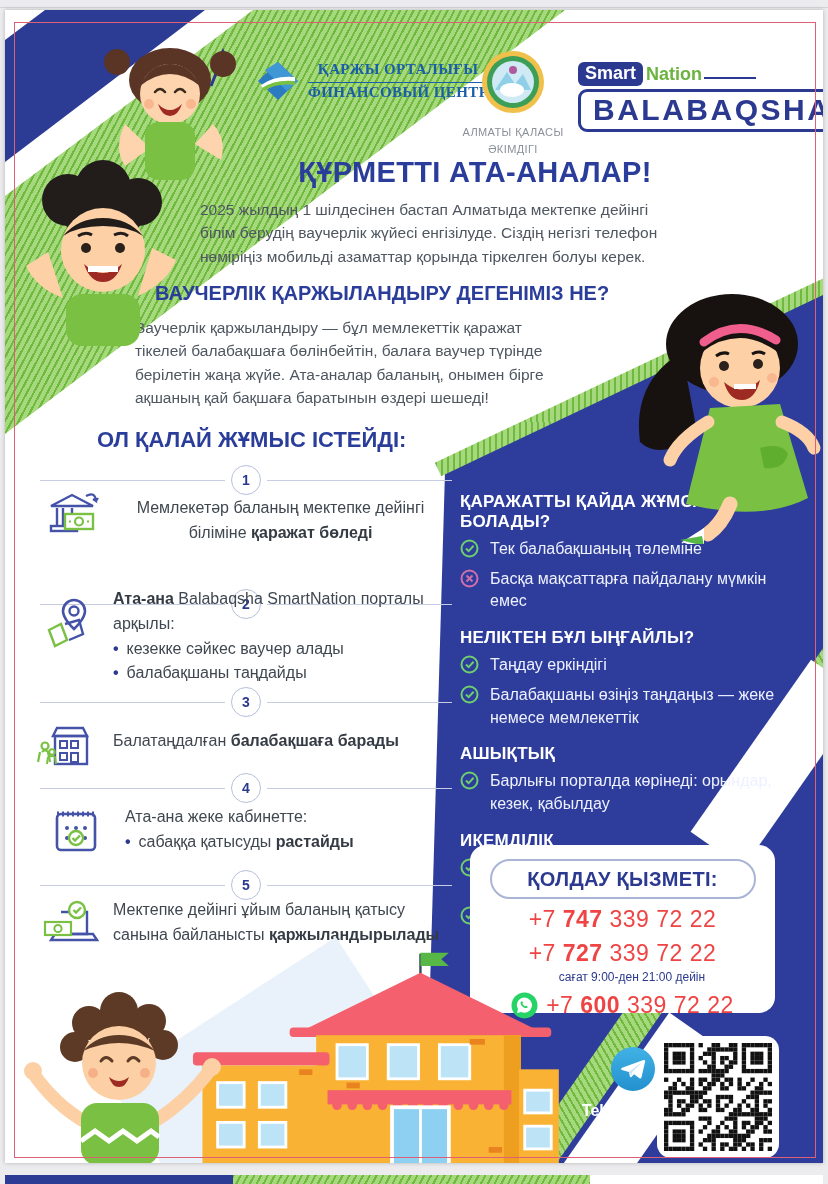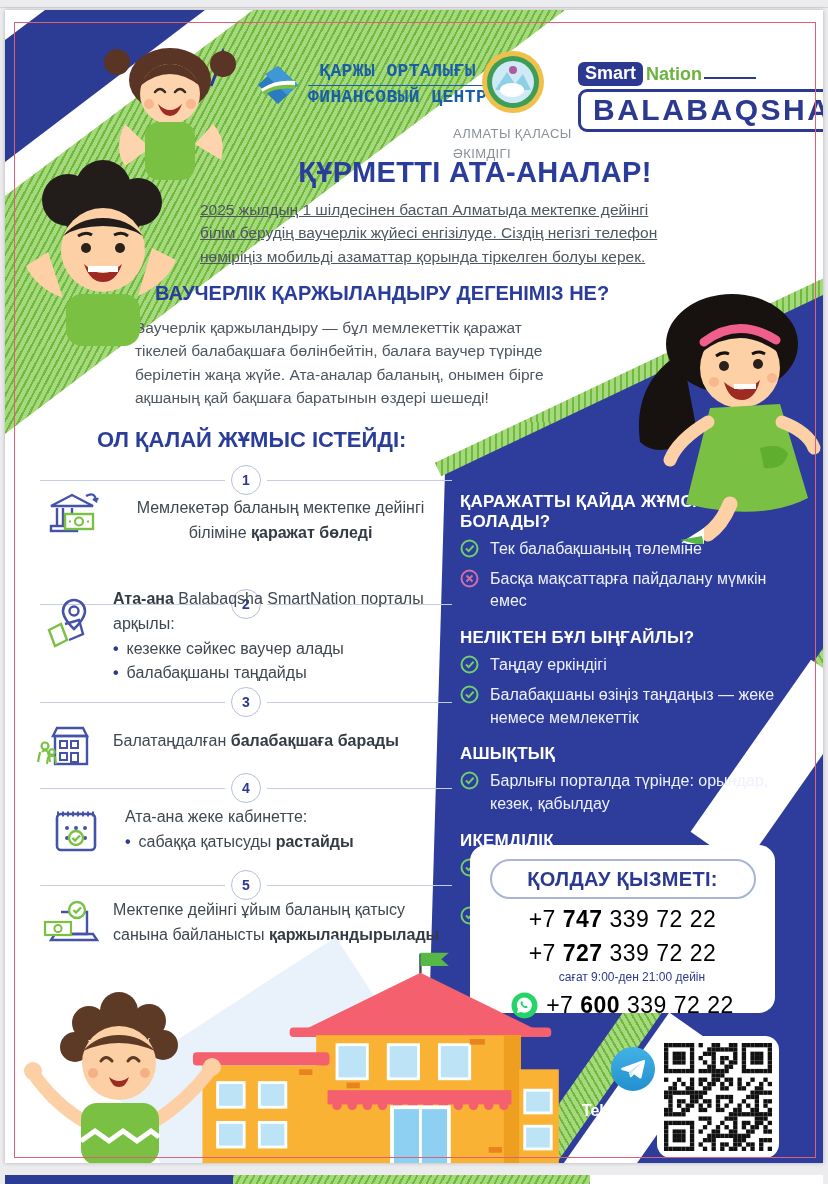--- a/index.html
+++ b/index.html
@@ -24,32 +24,32 @@
   
   .panel{position:absolute;left:405px;top:270px;width:413px;height:883px;background:#2e3d9b;z-index:2;
     clip-path:polygon(100% 0.9%,8.5% 21.3%,3.6% 100%,100% 100%);}
   .edge-stripe{position:absolute;left:433px;top:452px;width:432px;height:15px;z-index:3;
     transform:rotate(-25.4deg);transform-origin:left center;
     background:repeating-linear-gradient(115deg,#6fb93f 0 2px,#a6d87d 2px 6px);}
   .slash-w{position:absolute;background:#ffffff;transform:rotate(-55deg);}
   .slash-g{position:absolute;background:repeating-linear-gradient(115deg,#6fb93f 0 2px,#a6d87d 2px 6px);transform:rotate(-55deg);}
   
   .finlogo{left:252px;top:50px;display:flex;align-items:center;gap:9px;z-index:4;}
-  .finlogo-text{font-family:Liberation Mono, monospace;color:#1a5ea8;font-weight:bold;font-size:18px;letter-spacing:.4px;line-height:1.3;text-align:center;}
+  .finlogo-text{font-family:Liberation Serif, serif;color:#1a5ea8;font-weight:bold;font-size:15px;letter-spacing:.4px;line-height:1.3;text-align:center;}
   .finlogo-text .l1{border-bottom:1px solid #1a5ea8;padding-bottom:2px;}
-  .emb-cap{left:448px;top:114px;width:120px;text-align:left;font-size:13px;color:#8a9099;line-height:1.5;letter-spacing:.4px;z-index:4;}
+  .emb-cap{left:448px;top:114px;width:120px;text-align:center;font-size:11px;color:#8a9099;line-height:1.5;letter-spacing:.4px;z-index:4;}
   .snlogo{left:573px;top:52px;z-index:4;}
   .sn-row{display:flex;align-items:center;}
   .sn-chip{background:#2b3990;color:#fff;font-weight:800;font-size:18px;padding:1px 7px 2px;border-radius:6px;}
   .sn-nation{color:#6cb33f;font-weight:800;font-size:18px;margin-left:3px;}
   .sn-rule{flex:0 0 52px;height:2px;background:#2b3990;margin-left:2px;margin-top:8px;}
   .sn-box{margin-top:3px;border:3px solid #2b3990;border-radius:9px;padding:1px 12px 2px;color:#2b3990;font-weight:800;font-size:30px;letter-spacing:2.5px;text-align:center;}
   
   .title{left:175px;top:146px;width:590px;text-align:center;color:#2a3d9b;font-size:29px;font-weight:700;letter-spacing:.3px;z-index:4;}
-  .intro{left:195px;top:188px;width:465px;font-size:15.5px;color:#4e5660;line-height:1.5;z-index:4;text-decoration:underline;}
+  .intro{left:195px;top:188px;width:465px;font-size:15.5px;color:#4e5660;line-height:1.5;z-index:4;}
   .h2{color:#2a3d9b;font-weight:800;z-index:4;}
   .body-text{font-size:15.5px;color:#4e5660;line-height:1.5;z-index:4;}
   
   .divider{left:35px;width:412px;height:30px;display:flex;align-items:center;z-index:4;}
   .dl{flex:1;height:1px;background:#c6cde2;}
   .dcirc{width:28px;height:28px;border:1.5px solid #b7c0dc;border-radius:50%;display:flex;align-items:center;justify-content:center;
     color:#2b3990;font-weight:bold;font-size:14px;margin:0 6px;background:#fff;}
   .sicon{z-index:4;}
   .stext{font-size:16px;color:#3f4750;line-height:1.55;z-index:4;}
   .stext b{color:#343b44;}
@@ -58,21 +58,21 @@
   
   .plist{left:455px;top:482px;width:345px;z-index:4;}
   .ph{color:#ffffff;font-weight:800;font-size:17px;letter-spacing:.2px;margin:15px 0 6px;}
   .plist .ph:first-child{margin-top:0;}
   .pitem{display:flex;gap:10px;color:#eef1ff;font-size:16px;line-height:1.42;margin:3px 0;}
   .pitem .ico{flex:0 0 20px;padding-top:1px;}
   
   .support{left:465px;top:835px;width:305px;height:168px;background:#fff;border-radius:16px;z-index:5;text-align:center;}
   .pill{margin:14px auto 0;width:262px;height:36px;border:2px solid #a9b4d6;border-radius:20px;
     display:flex;align-items:center;justify-content:center;color:#2b3990;font-weight:800;font-size:20px;letter-spacing:.3px;}
-  .phone{font-size:23px;color:#000000;letter-spacing:.5px;margin-top:7px;}
+  .phone{font-size:23px;color:#ef4444;letter-spacing:.5px;margin-top:7px;}
   .phone b{font-weight:800;}
   .hours{font-size:12px;color:#2b3990;margin-top:3px;margin-left:19px;}
   .warow{display:flex;align-items:center;justify-content:center;gap:8px;margin-top:8px;}
   
   .tg{left:568px;top:1036px;width:120px;text-align:center;z-index:5;}
   .tg-label{color:#fff;font-size:16px;font-weight:bold;margin-top:6px;}
   .qrbox{left:652px;top:1026px;width:122px;height:122px;background:#fff;border-radius:14px;z-index:5;
     display:flex;align-items:center;justify-content:center;}
   
   .nextpage{position:absolute;left:5px;top:1175px;width:818px;height:9px;background:#fff;}
@@ -264,21 +264,21 @@
             <path d="M6 9.5 l2.6 2.6 5 -5.4" stroke="#6fcf6f" stroke-width="2"></path>
           </svg></span>
         <span>Балабақшаны өзіңіз таңдаңыз — жеке немесе мемлекеттік</span>
       </div>
       <div class="ph">АШЫҚТЫҚ</div>
       <div class="pitem">
         <span class="ico"><svg width="19" height="19" viewBox="0 0 19 19" fill="none">
             <circle cx="9.5" cy="9.5" r="8" stroke="#6fcf6f" stroke-width="2"></circle>
             <path d="M6 9.5 l2.6 2.6 5 -5.4" stroke="#6fcf6f" stroke-width="2"></path>
           </svg></span>
-        <span>Барлығы порталда түрінде: орындар, кезек, қабылдау</span>
+        <span>Барлығы порталда көрінеді: орындар, кезек, қабылдау</span>
       </div>
       <div class="ph">ИКЕМДІЛІК</div>
       <div class="pitem">
         <span class="ico"><svg width="19" height="19" viewBox="0 0 19 19" fill="none">
             <circle cx="9.5" cy="9.5" r="8" stroke="#6fcf6f" stroke-width="2"></circle>
             <path d="M6 9.5 l2.6 2.6 5 -5.4" stroke="#6fcf6f" stroke-width="2"></path>
           </svg></span>
         <span>Баланы басқа бақшаға ауыстыруға болады</span>
       </div>
       <div class="pitem">

